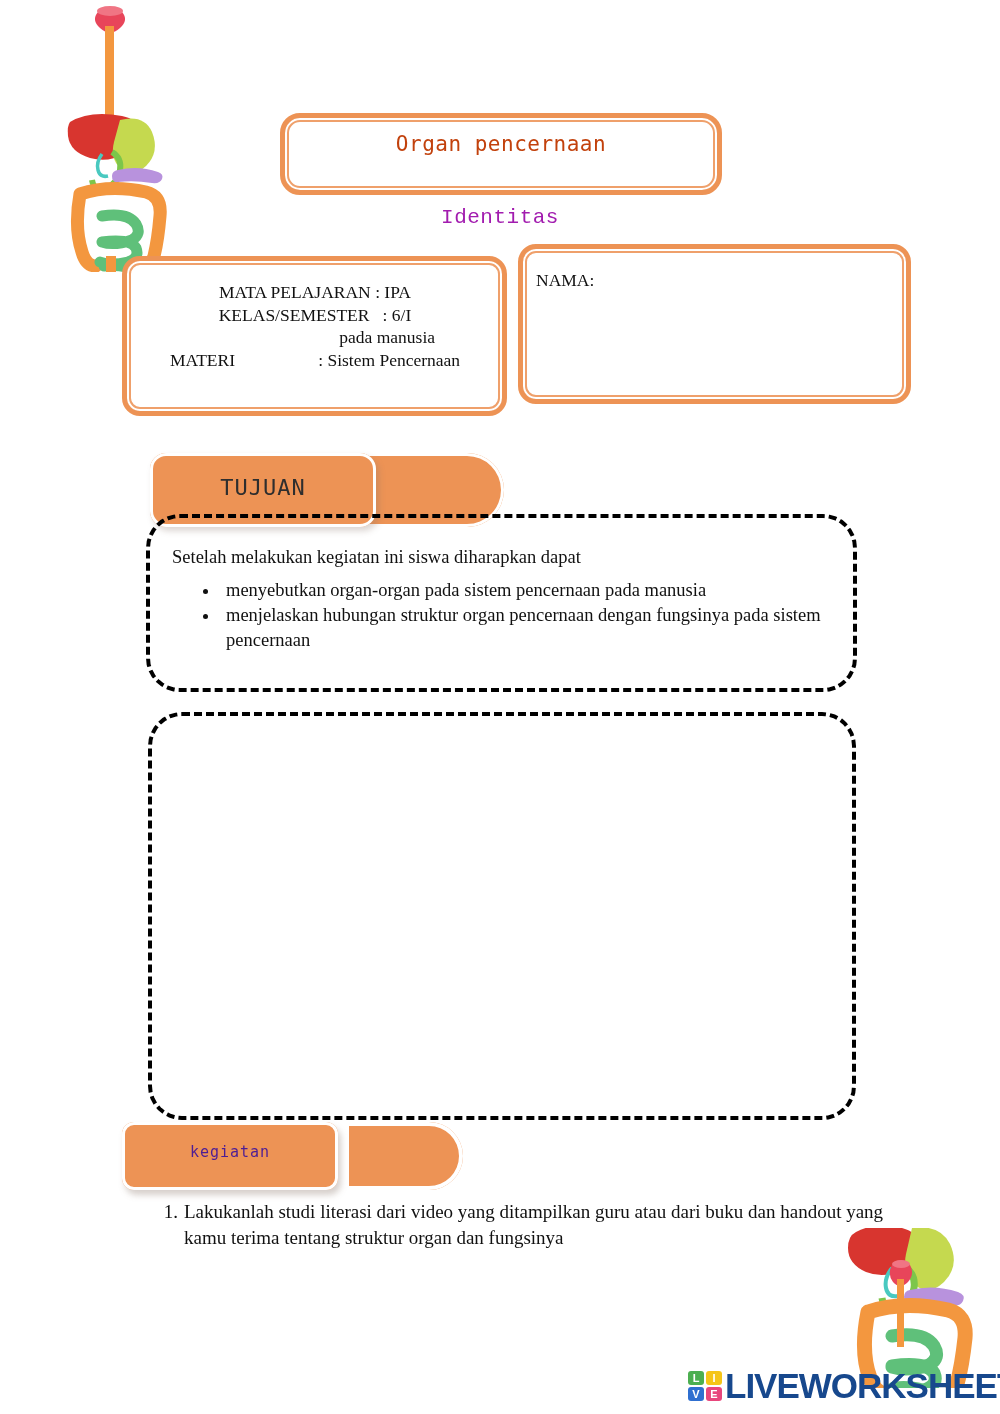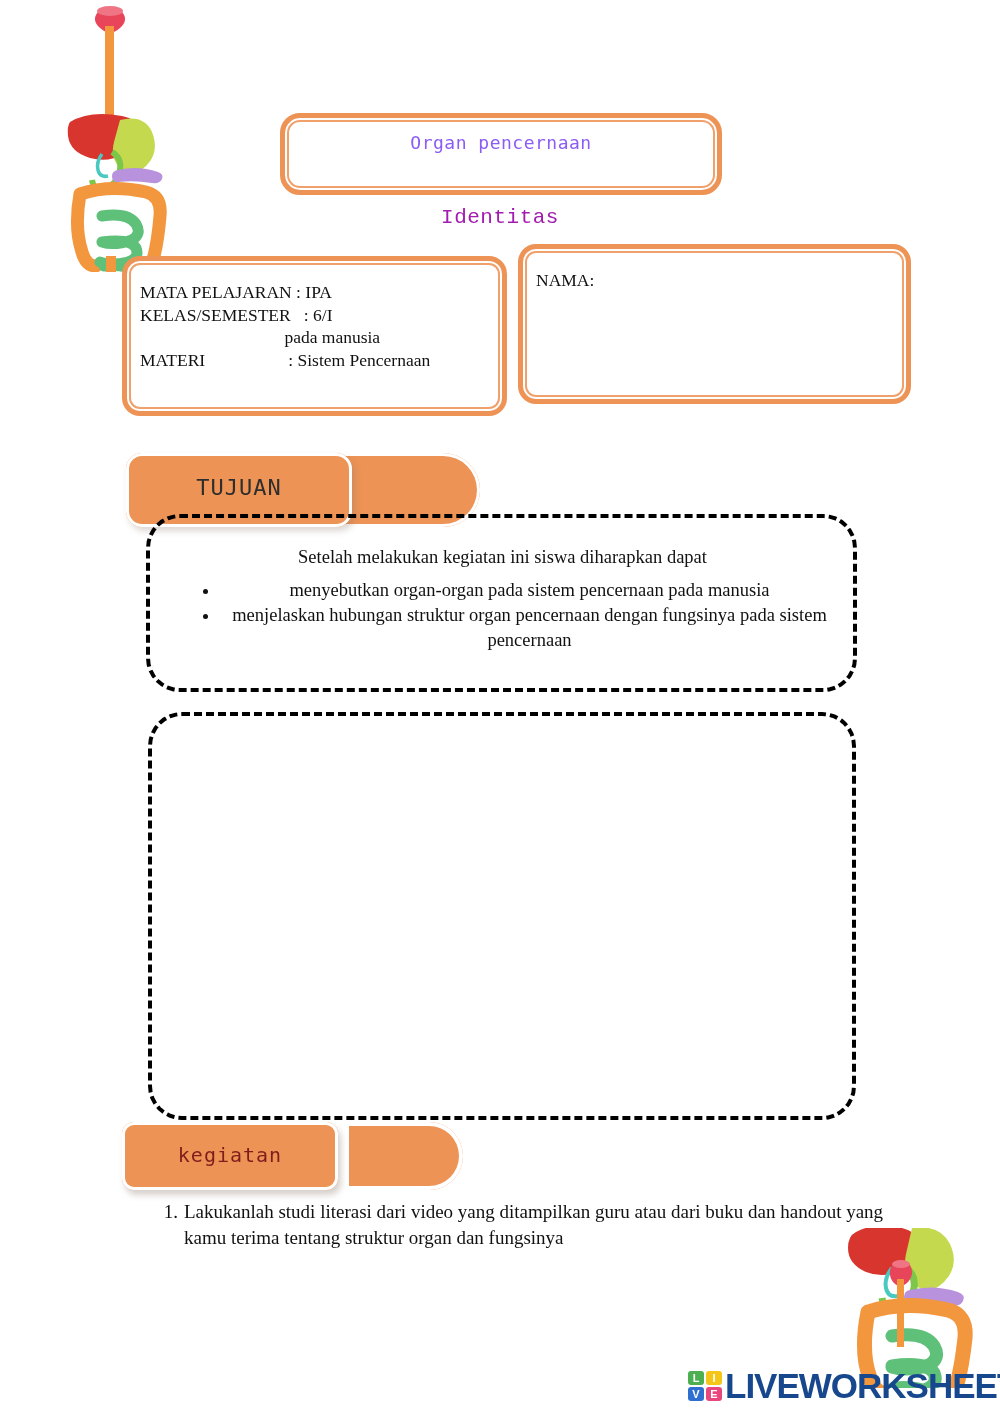--- a/index.html
+++ b/index.html
@@ -18,55 +18,55 @@
   
   .orange-box{
     position:absolute;background:#ffffff;
     border:5px solid #ED9355;border-radius:18px;
     box-shadow:inset 0 0 0 2px #ffffff, inset 0 0 0 4px #EFA06B;
   }
   #title-box{left:280px;top:113px;width:432px;height:72px;border-radius:20px;}
   #title-text{
     position:absolute;left:0;top:14px;width:100%;text-align:center;
     font-family:"DejaVu Sans Mono","Liberation Mono",monospace;
-    font-size:18px;color:#8b5cf6;letter-spacing:.5px;
+    font-size:21px;color:#c2410c;letter-spacing:.5px;
   }
   #identitas{
     position:absolute;left:0;top:206px;width:1000px;text-align:center;
     font-family:Liberation Mono, monospace;
     font-size:21px;color:#a21caf;letter-spacing:.5px;
   }
 
   
-  #ident-box{left:122px;top:256px;width:375px;height:150px;}
+  #ident-box{left:122px;top:256px;width:375px;height:150px;text-align:center;}
   #nama-box{left:518px;top:244px;width:383px;height:150px;}
   .box-inner{position:absolute;left:13px;top:20px;right:12px;
              font-size:17.5px;line-height:22.5px;color:#111;}
   .kv{white-space:pre;}
 
   
-  #tujuan-banner{position:absolute;left:124px;top:449px;width:325px;height:82px;}
+  #tujuan-banner{position:absolute;left:148px;top:449px;width:325px;height:82px;}
   #tujuan-pill{
     position:absolute;left:86px;top:4px;width:270px;height:74px;
     background:#ED9355;border-radius:40px;
     box-shadow:inset 0 0 0 3px #ffffff;
   }
   #tujuan-rect{
     position:absolute;left:2px;top:4px;width:226px;height:74px;
     background:#ED9355;border-radius:16px;
     box-shadow:inset 0 0 0 3px #ffffff, 3px 4px 6px rgba(140,120,110,.30);
   }
   #tujuan-label{
     position:absolute;left:0;top:22px;width:226px;text-align:center;
     font-family:"DejaVu Sans Mono","Liberation Mono",monospace;
     font-size:22px;color:#2e2e2e;letter-spacing:1px;
   }
 
   
-  .dash-box{position:absolute;border:4px dashed #000000;border-radius:34px;background:transparent;text-align:center;}
+  .dash-box{position:absolute;border:4px dashed #000000;border-radius:34px;background:transparent;}
   #tujuan-dash{left:146px;top:514px;width:703px;height:170px;}
   #tujuan-content{position:absolute;left:22px;top:27px;right:20px;
                   font-size:18.5px;line-height:25px;color:#111;}
   #tujuan-content ul{margin:8px 0 0 0;padding-left:48px;}
   #tujuan-content li{margin:0;padding-left:6px;}
 
   #empty-dash{left:148px;top:712px;width:700px;height:400px;}
 
   
   #kegiatan-banner{position:absolute;left:120px;top:1120px;width:330px;height:75px;}
@@ -76,21 +76,21 @@
     box-shadow:inset 0 0 0 4px #ffffff;
   }
   #kegiatan-rect{
     position:absolute;left:2px;top:2px;width:216px;height:68px;
     background:#ED9355;border-radius:12px;
     box-shadow:inset 0 0 0 3px #ffffff, 3px 5px 6px rgba(140,120,110,.35);
   }
   #kegiatan-label{
     position:absolute;left:0;top:21px;width:216px;text-align:center;
     font-family:"DejaVu Sans Mono","Liberation Mono",monospace;
-    font-size:20px;color:#7f1d1d;letter-spacing:1px;
+    font-size:15px;color:#4c1d95;letter-spacing:1px;
   }
 
   
   #instruction{position:absolute;left:148px;top:1199px;width:740px;
                font-size:19px;line-height:26px;color:#111;}
   #instruction .num{position:absolute;left:0;top:0;width:30px;text-align:right;}
   #instruction .txt{display:block;margin-left:36px;}
 
   
   #logo{position:absolute;left:688px;top:1366px;height:40px;display:flex;align-items:center;}

